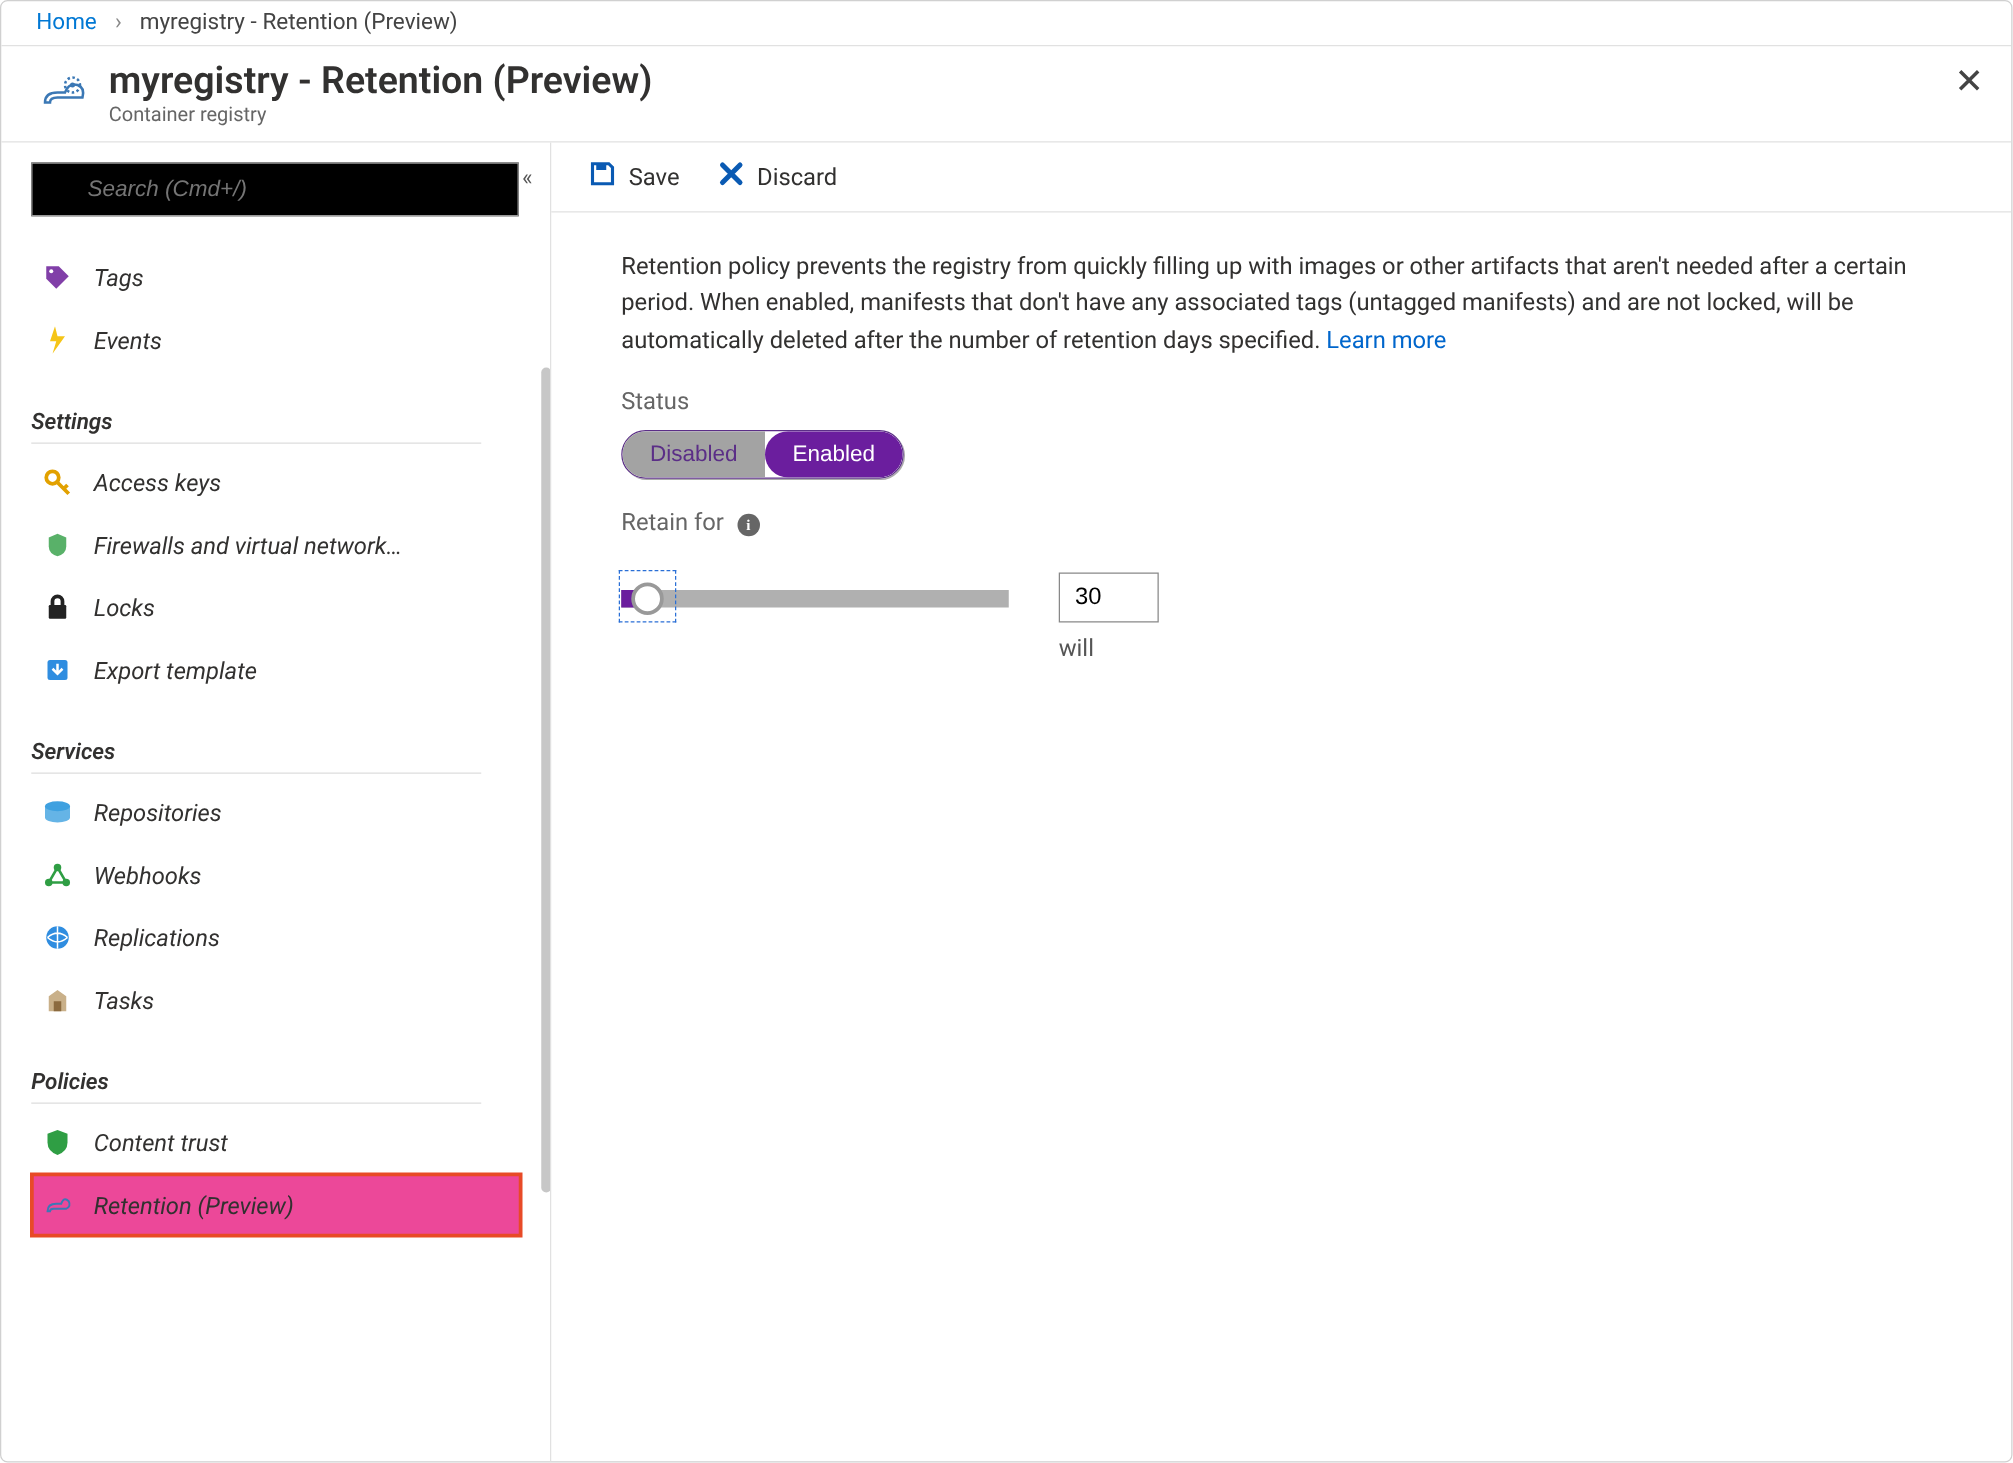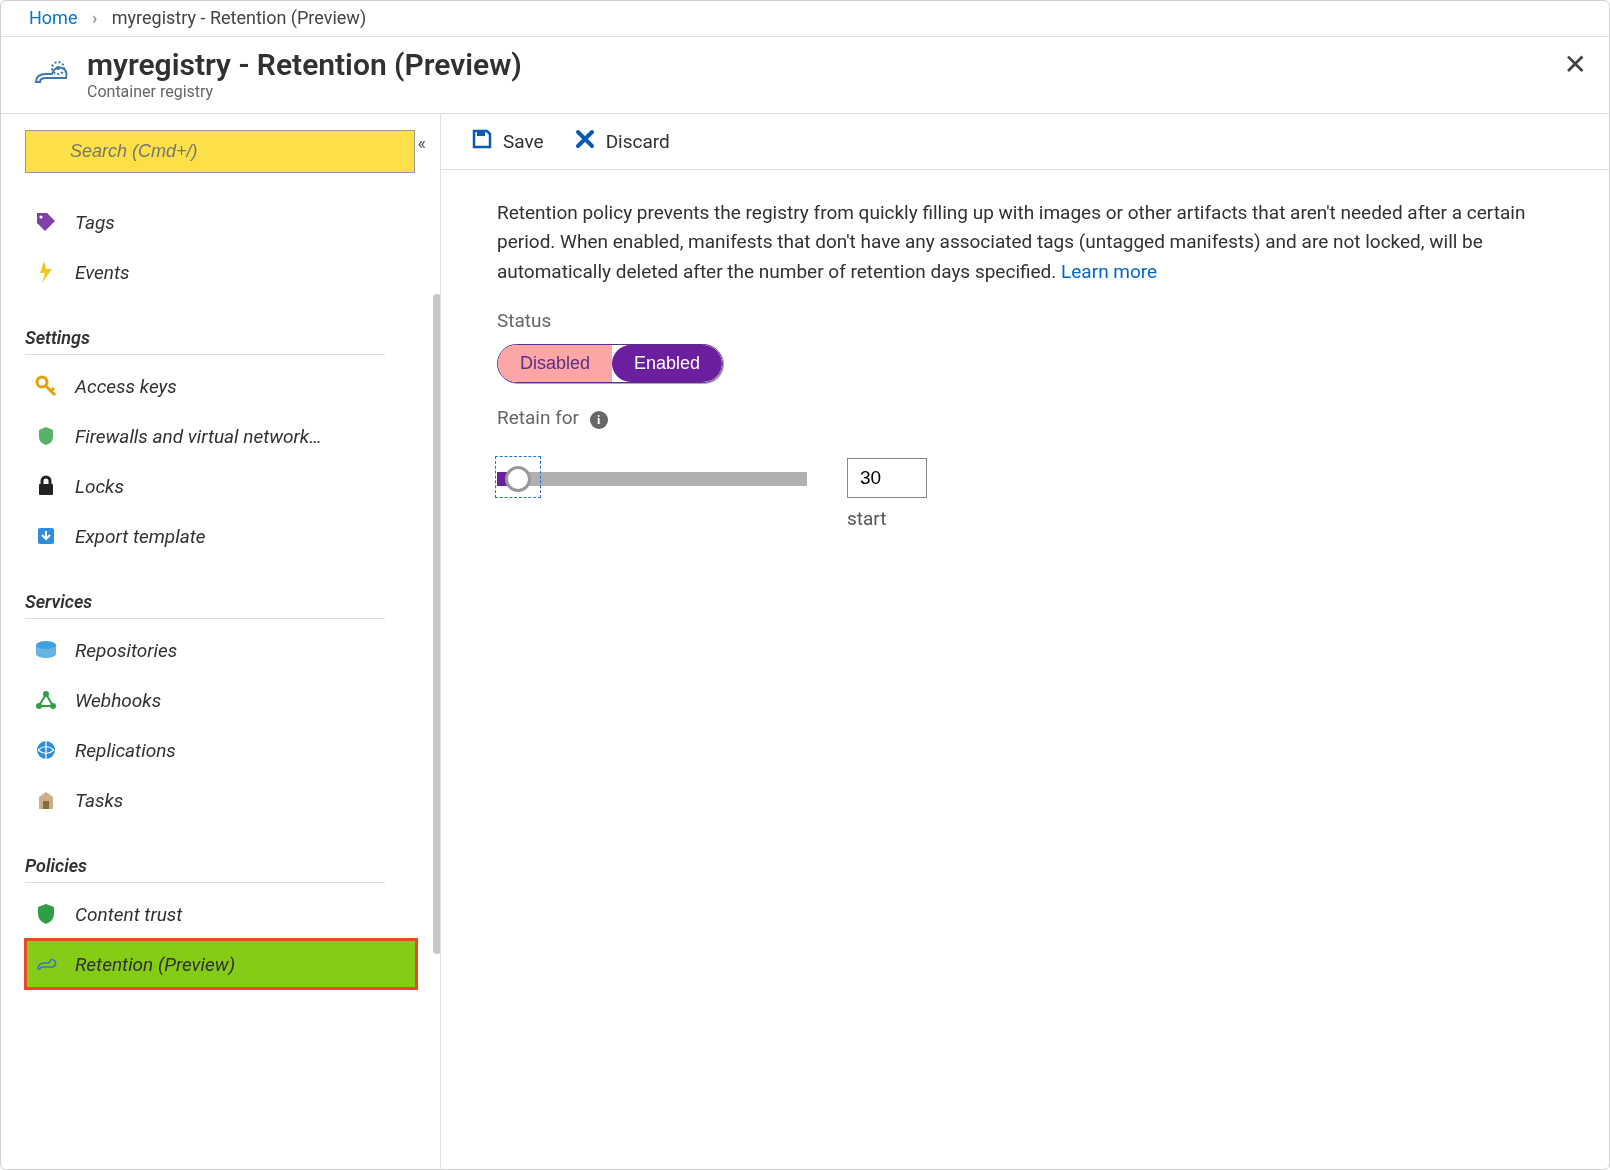--- a/index.html
+++ b/index.html
@@ -66,21 +66,21 @@
     font-size: 18px; color: #555;
     cursor: pointer;
   }
   .search {
     width: 390px;
     padding: 10px 14px 10px 44px;
     font-size: 18px;
     font-style: italic;
     color: #666;
     border: 1px solid #999;
-    background: #fde047;
+    background: #000000;
     position: relative;
   }
   .search-wrap { position: relative; margin-bottom: 24px; }
   .search-wrap .sicon {
     position: absolute; left: 14px; top: 50%; transform: translateY(-50%);
     color: #666; font-size: 18px;
   }
 
   .nav-group-title {
     font-weight: 600;
@@ -100,21 +100,21 @@
     cursor: pointer;
     width: 392px;
     font-style: italic;
   }
   .nav-item .nicon {
     width: 26px; height: 26px;
     margin-right: 16px;
     display:inline-flex; align-items:center; justify-content:center;
   }
   .nav-item.selected {
-    background: #84cc16;
+    background: #ec4899;
     outline: 3px solid #e84a27;
     outline-offset: -2px;
   }
 
   
   .content {
     flex: 1;
     display: flex; flex-direction: column;
   }
   .toolbar {
@@ -138,21 +138,21 @@
   .field-label { color: #666; font-size: 19px; margin-top: 20px; }
   .seg {
     display: inline-flex;
     border: 1px solid #5b2e87;
     border-radius: 22px;
     overflow: hidden;
     margin-top: 8px;
     box-shadow: 1px 1px 0 #aaa;
   }
   .seg button {
-    border: none; background: #fca5a5;
+    border: none; background: #a3a3a3;
     padding: 8px 22px;
     font-size: 18px;
     color: #5b2e87;
     cursor: pointer;
   }
   .seg button.active {
     background: #6b1e9e; color: #fff;
     border-radius: 22px;
   }
 
@@ -402,18 +402,18 @@
       </div>
       <div class="retain-row">
         <div class="slider">
           <div class="track"></div>
           <div class="fill"></div>
           <div class="focus"></div>
           <div class="thumb"></div>
         </div>
         <div>
           <input class="days-box" value="30" style="">
-          <div class="days-label">start</div>
+          <div class="days-label">will</div>
         </div>
       </div>
     </div>
   </div>
 </div>
 
 </body></html>

